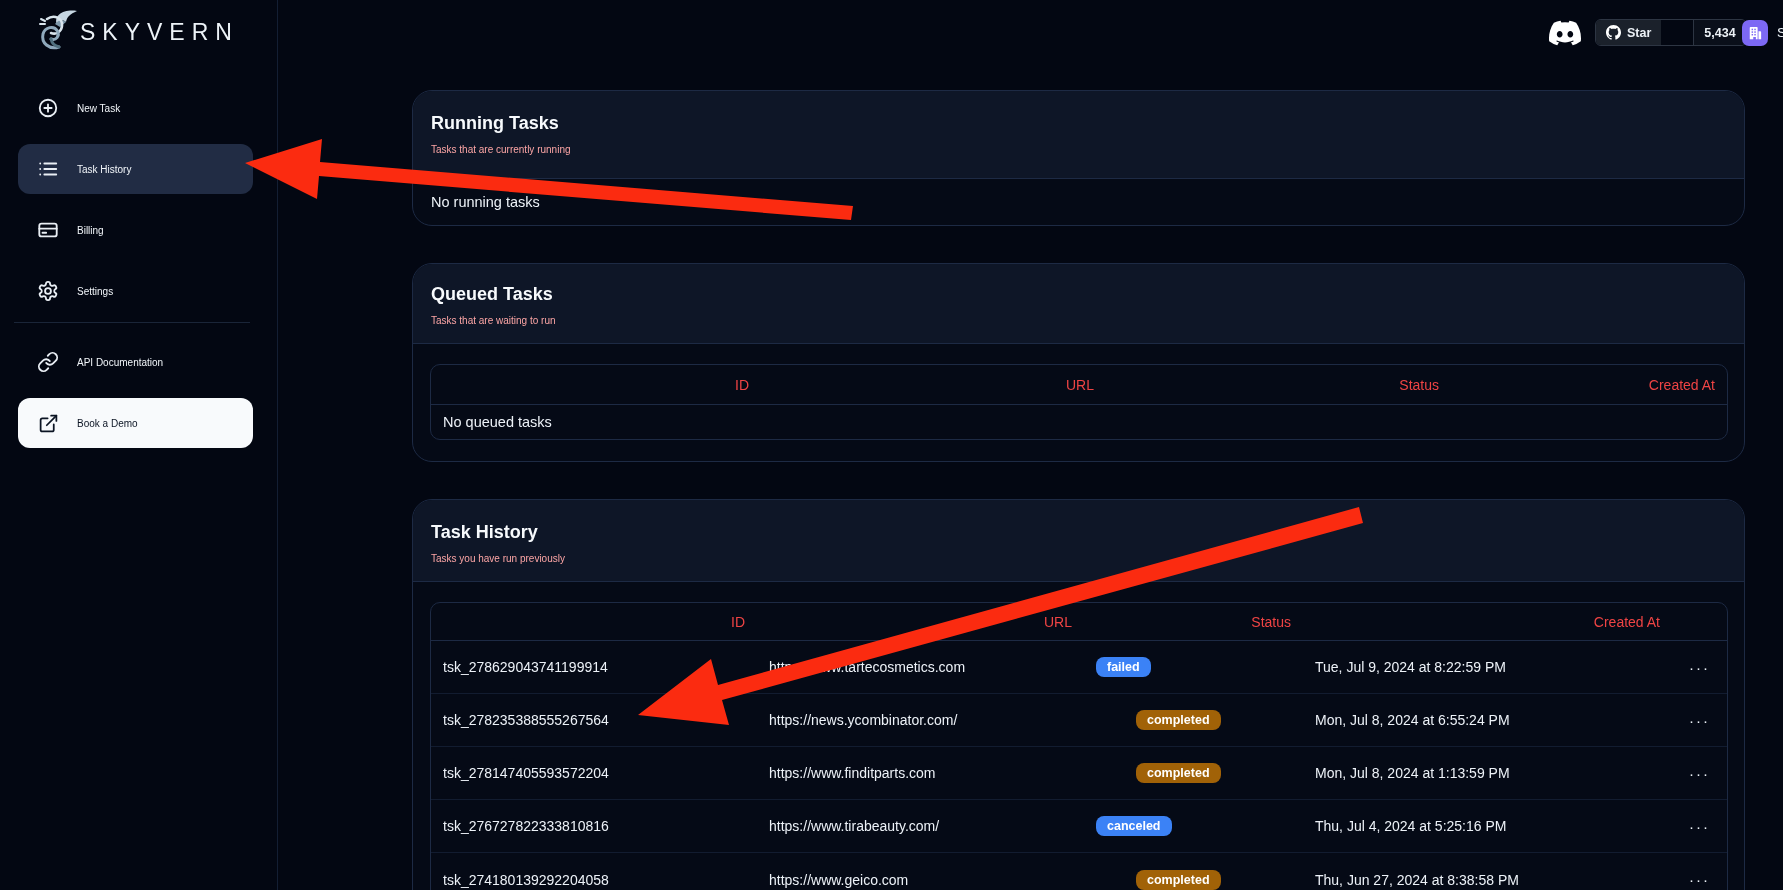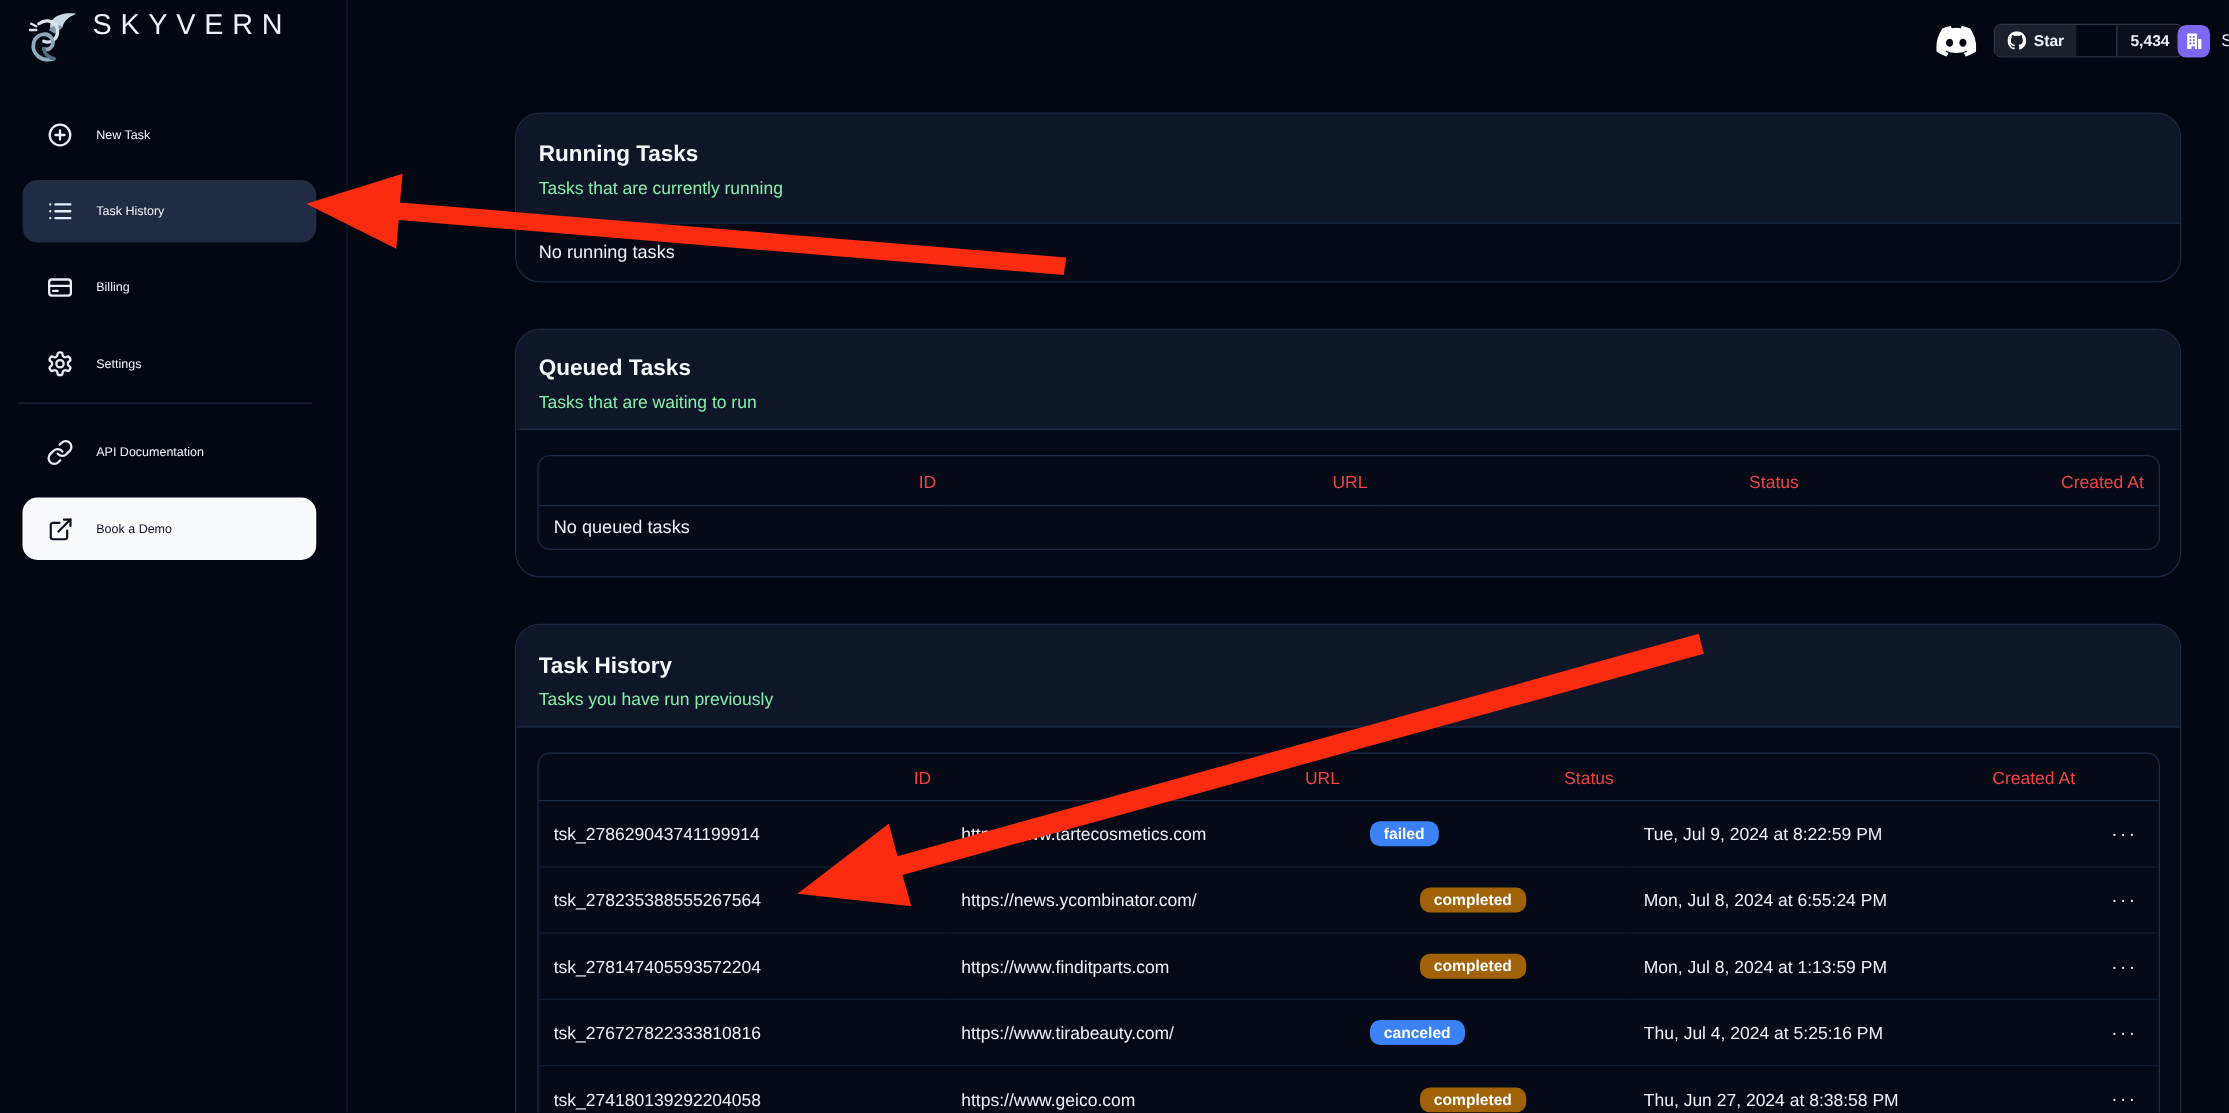--- a/index.html
+++ b/index.html
@@ -8,21 +8,21 @@
     background:#030712;
     font-family:"Liberation Sans", sans-serif;
     color:#F2F6FA;
     position:relative;
   }
   .app { position:absolute; inset:0; }
 
   
   .sidebar { position:absolute; left:0; top:0; width:278px; height:890px;
              border-right:1px solid #131E33; background:#030712; }
-  .logo { position:absolute; top:6px; left:16px; display:flex; align-items:flex-start; gap:10px; }
+  .logo { position:absolute; top:6px; left:32px; display:flex; align-items:center; }
   .wordmark { font-size:23px; letter-spacing:7px; font-weight:400; color:#EDF3F8; }
   .nav { position:absolute; top:83px; left:18px; width:235px; }
   .nav2 { position:absolute; top:337px; left:18px; width:235px; }
   .nav-item { height:50px; margin-bottom:11px; display:flex; align-items:center; gap:18px;
               padding-left:19px; border-radius:12px; cursor:pointer; color:#F2F6FA; }
   .nav-item.active { background:#212C44; }
   .nav-item.demo { background:#F8FAFC; color:#0B1423; }
   .nav-item.demo .nav-label { font-weight:500; }
   .nav-label { font-size:10px; }
   .nav-icon { width:22px; height:22px; display:flex; align-items:center; justify-content:center; flex:none; }
@@ -42,21 +42,21 @@
   .username { position:absolute; left:1499px; top:25px; width:8px; overflow:hidden;
               white-space:nowrap; font-size:13.5px; font-weight:500; color:#EDF3F8; }
 
   
   .content { position:absolute; left:412px; top:90px; width:1333px; }
   .card { border:1px solid #1D2A44; border-radius:20px; background:#050A16;
           margin-bottom:37px; overflow:hidden; }
   .card-header { background:#0E1627; border-bottom:1px solid #1D2A44; padding:20px 18px 0 18px; }
   .card-header.h88 { height:88px; } .card-header.h80 { height:80px; padding-top:18px; } .card-header.h82 { height:82px; }
   .card-title { font-size:18px; font-weight:bold; line-height:24px; color:#F7FAFD; }
-  .card-sub { font-size:14px; line-height:18px; margin-top:6px; color:#86efac; }
+  .card-sub { font-size:10px; line-height:18px; margin-top:6px; color:#fca5a5; }
   .empty-row { padding:15px 18px; font-size:14.5px; color:#EEF3F8; }
   .card-body { padding:20px 16px 21px 17px; }
 
   table.tbl { width:100%; border-collapse:separate; border-spacing:0; table-layout:fixed;
               border:1px solid #1D2A44; border-radius:10px; font-size:14px; }
   .tbl th { text-align:right; font-weight:400; color:#ef4444; border-bottom:1px solid #1D2A44;
             padding:0 12px; height:38px; }
   .tbl td { padding:0 12px; color:#EDF2F8; }
   .tbl tr.data-row td { border-bottom:1px solid #121C30; height:53px; }
   .tbl tr.data-row:last-child td { border-bottom:none; }

